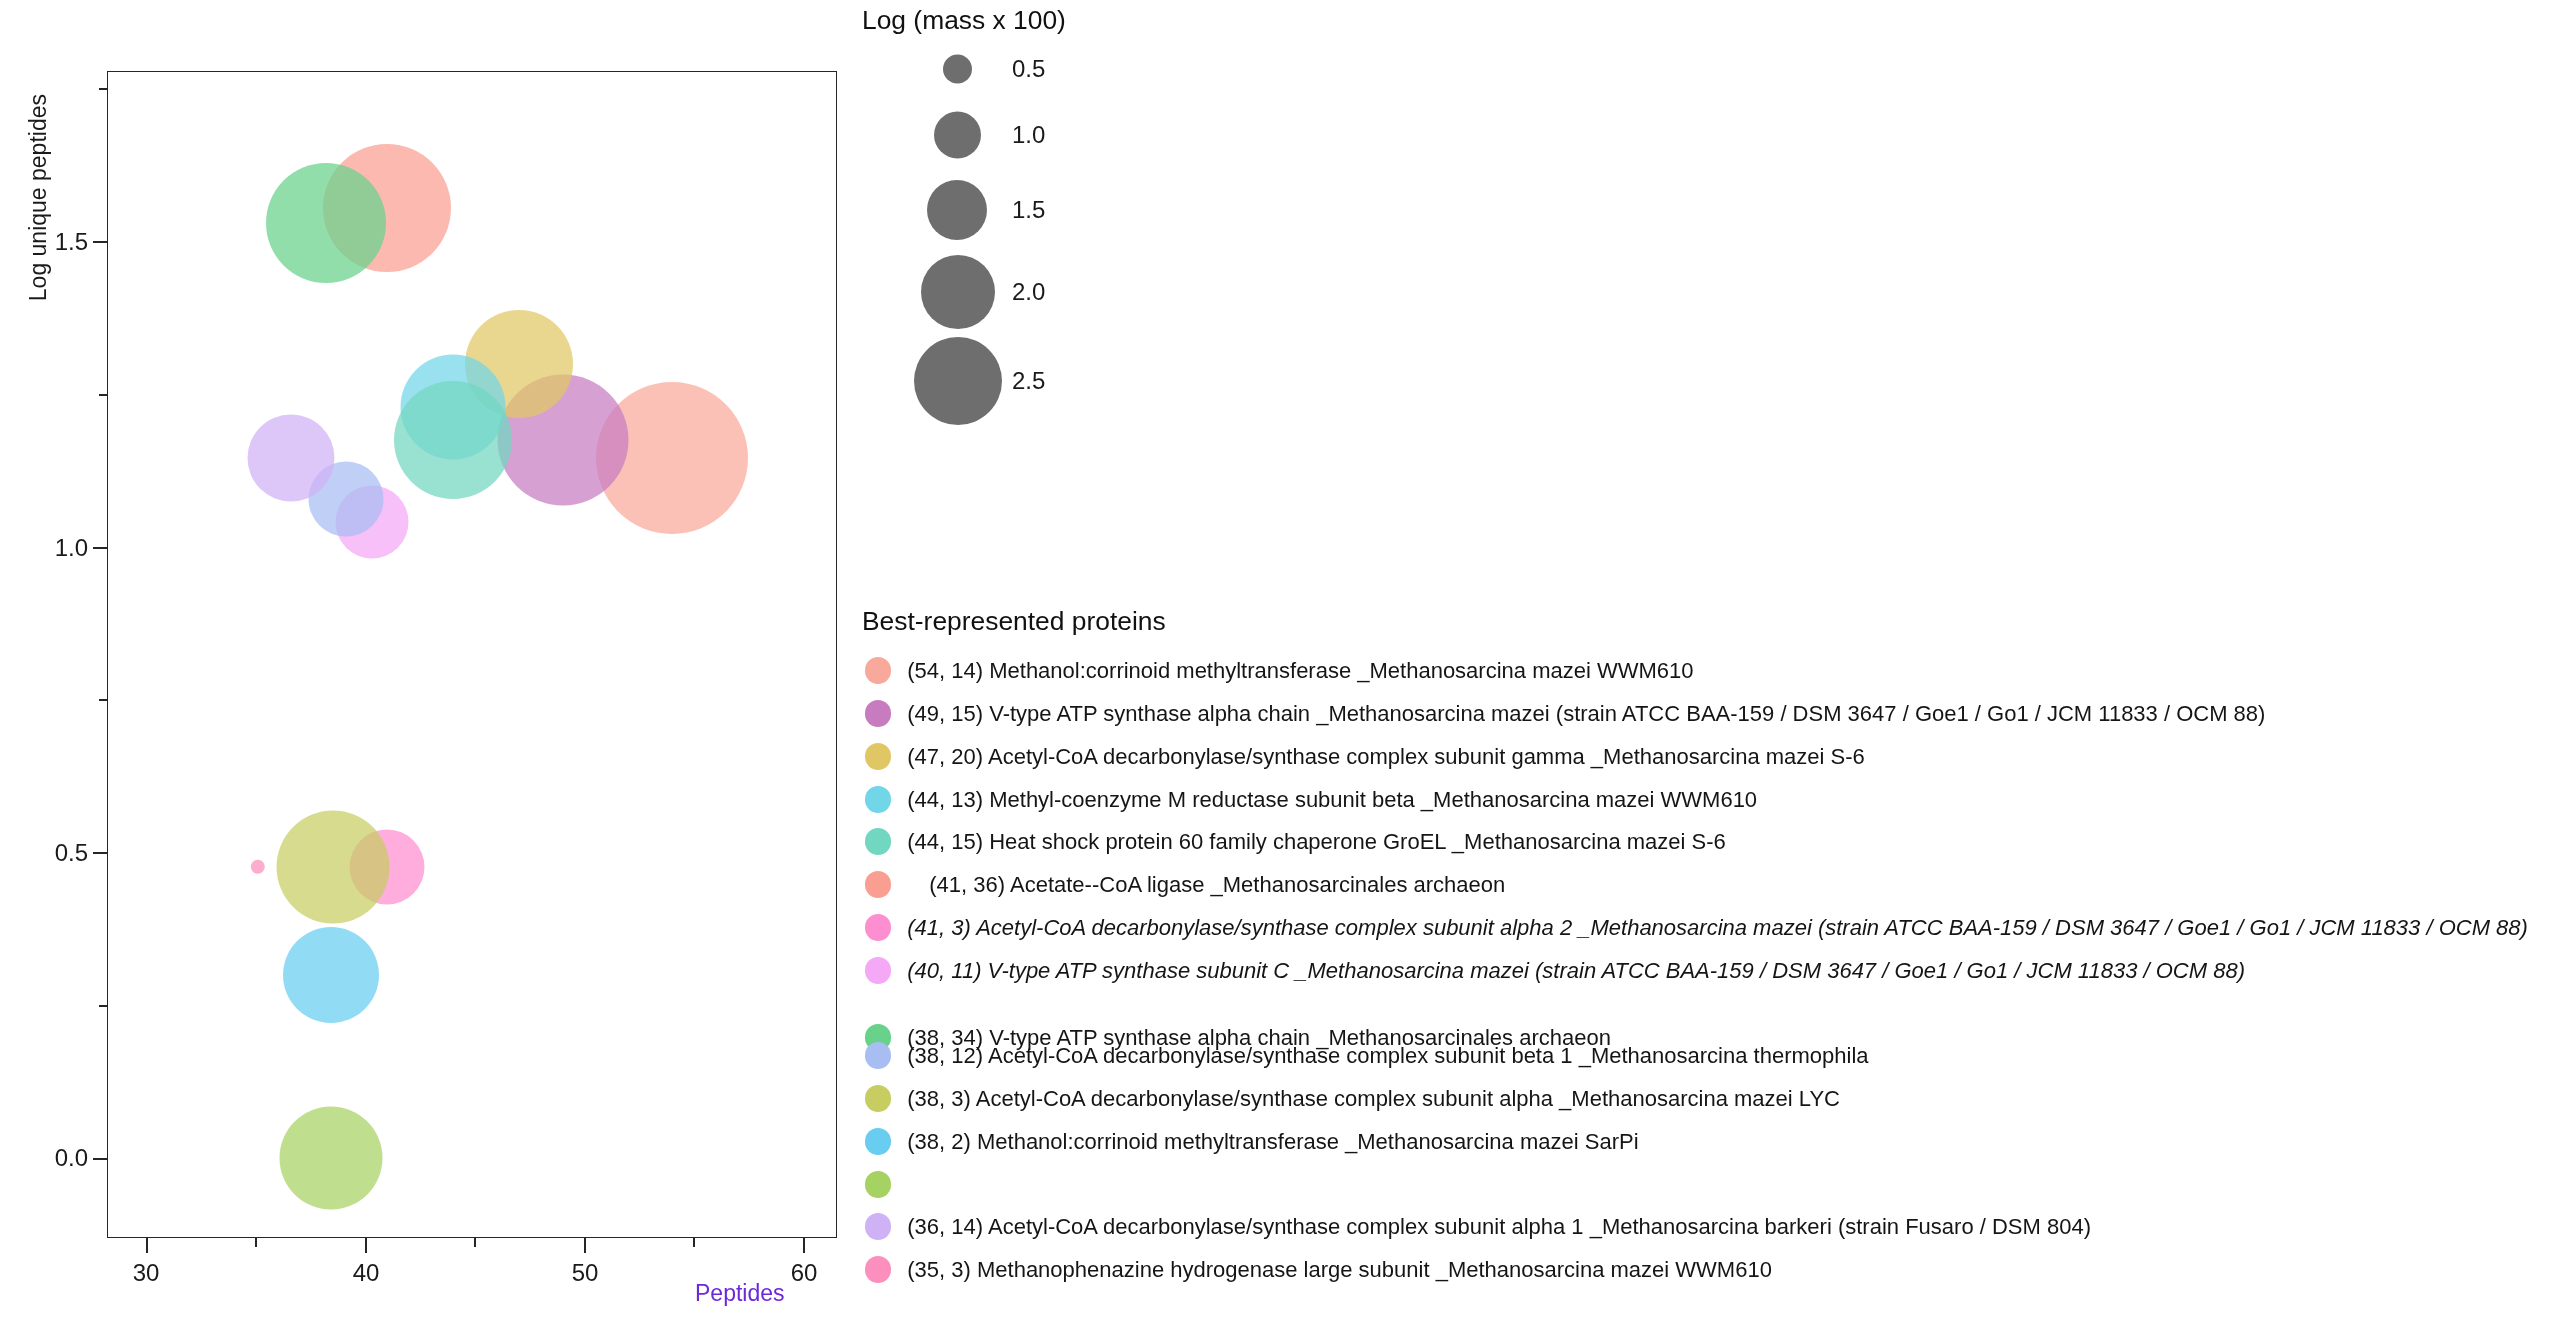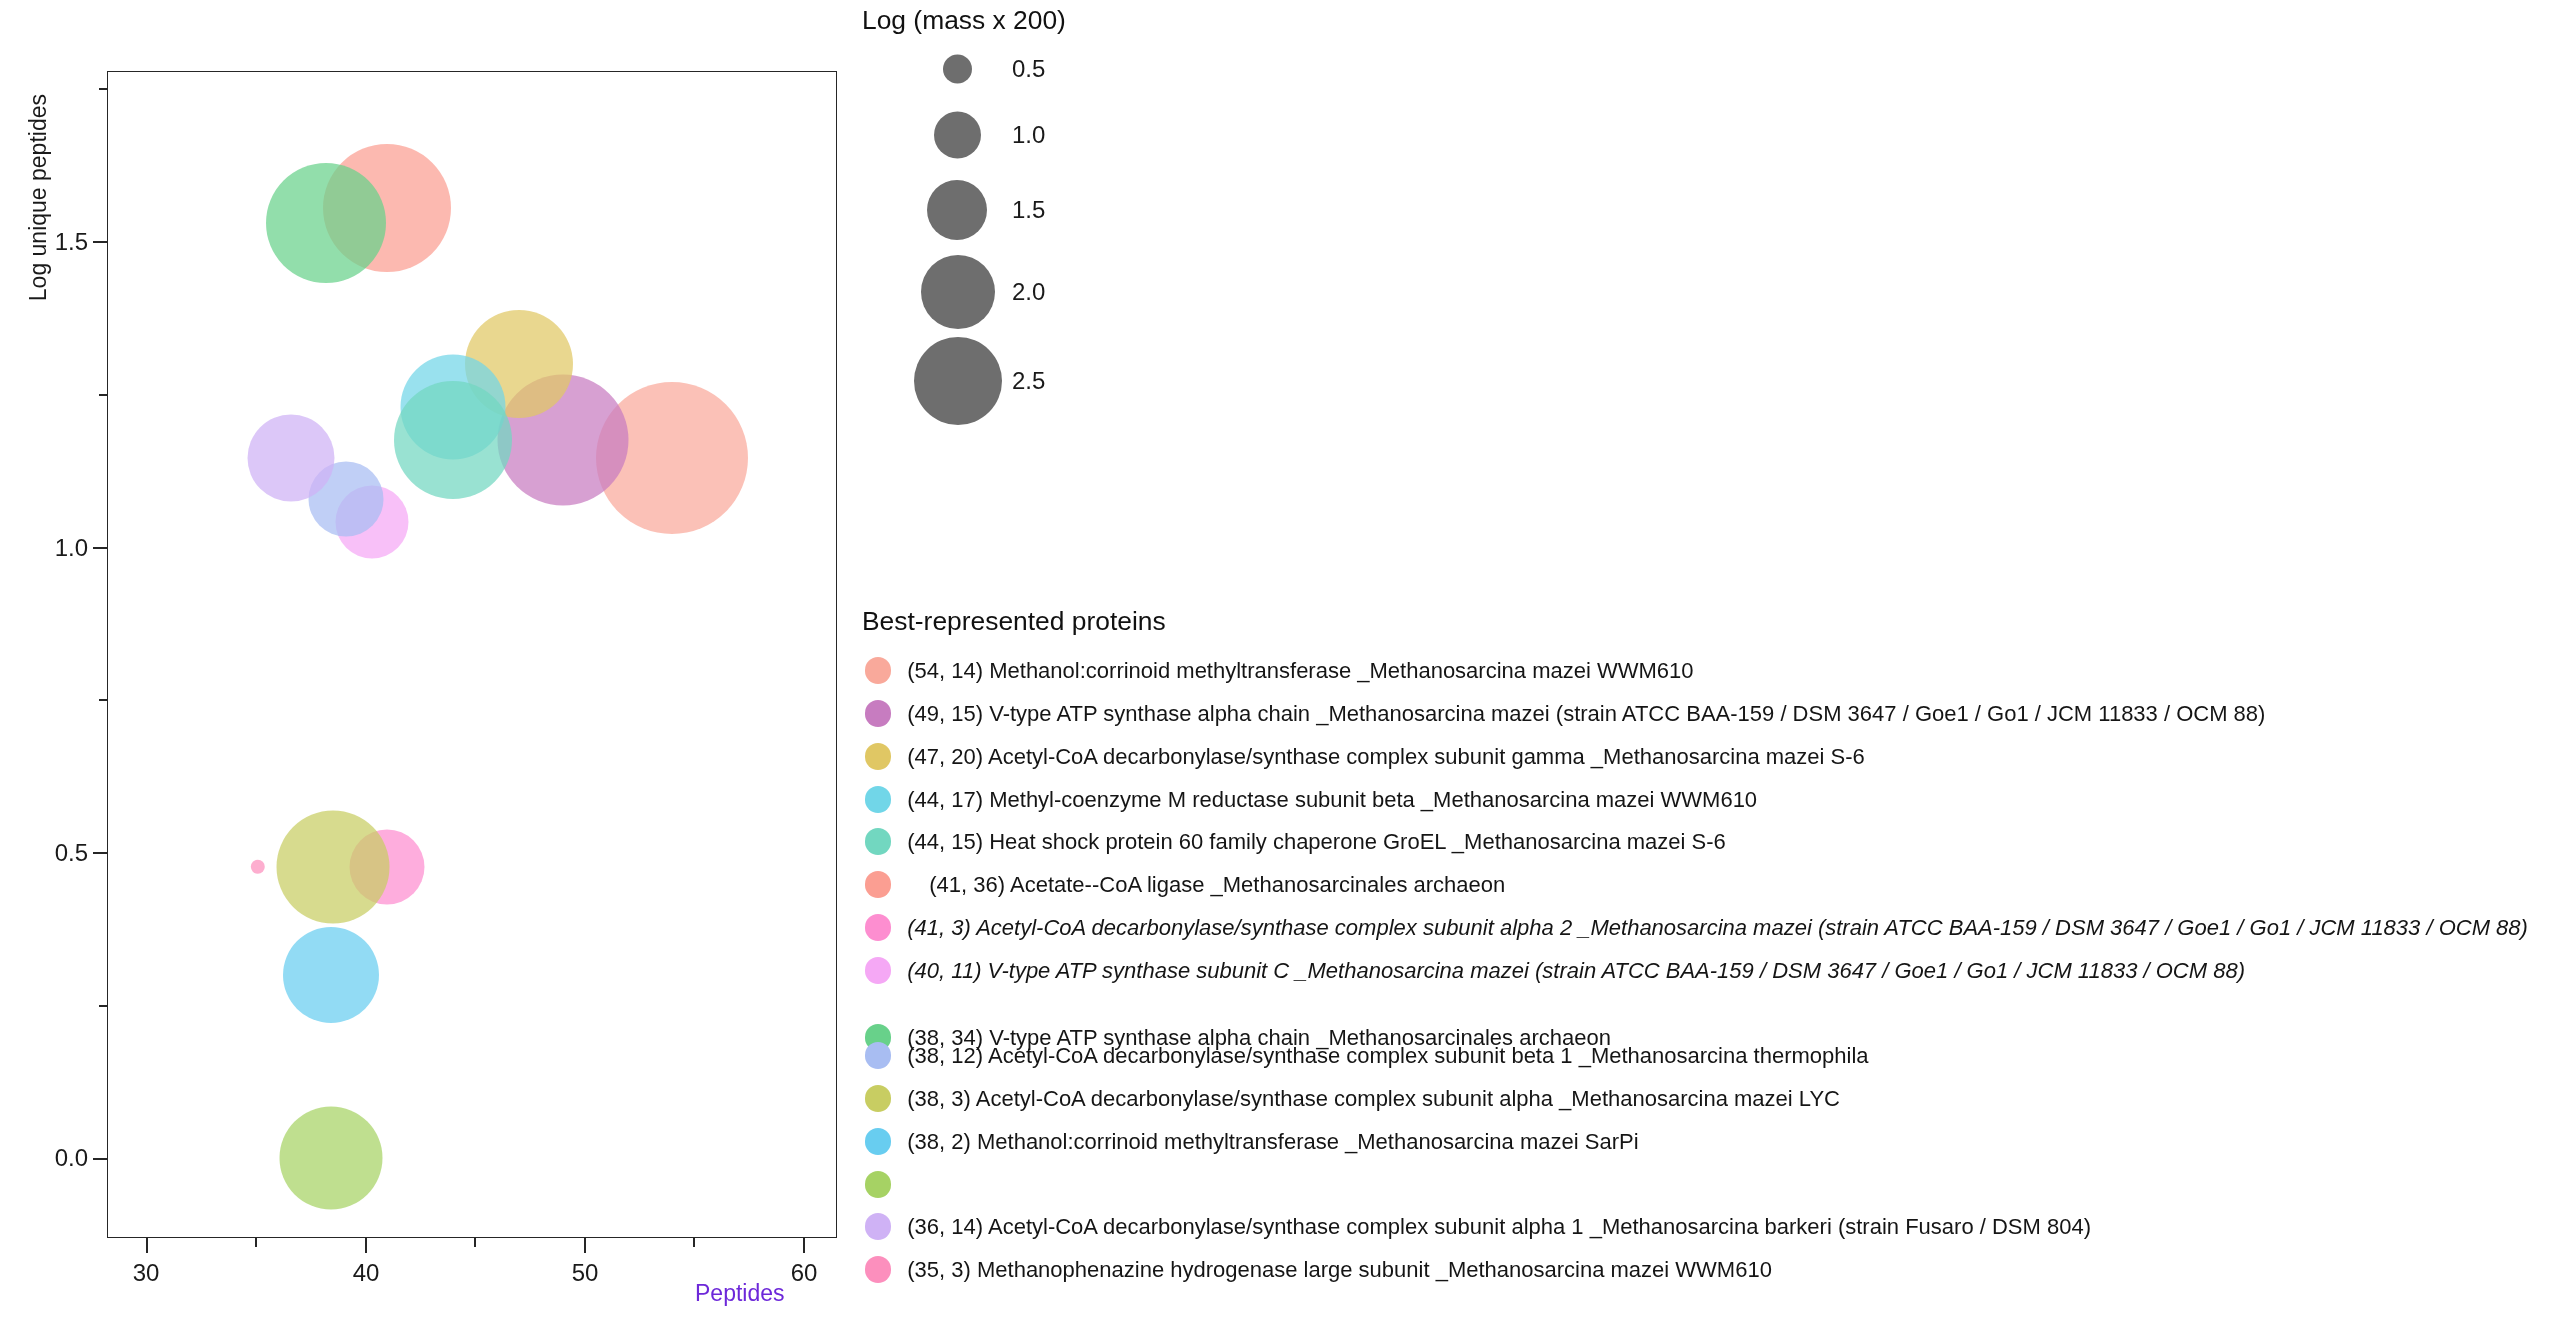--- a/index.html
+++ b/index.html
@@ -89,21 +89,21 @@
       <div class="bubble" title="Acetyl-CoA decarbonylase/synthase complex subunit beta 1 _Methanosarcina thermophila" style="left: 239px; top: 428px; width: 75px; height: 75px; background: rgb(168, 189, 242); opacity: 0.72;"></div>
       <div class="bubble" title="Acetyl-CoA decarbonylase/synthase complex subunit alpha _Methanosarcina mazei LYC" style="left: 226px; top: 796px; width: 113px; height: 113px; background: rgb(200, 205, 98); opacity: 0.72;"></div>
       <div class="bubble" title="Methanol:corrinoid methyltransferase _Methanosarcina mazei SarPi" style="left: 224px; top: 904px; width: 96px; height: 96px; background: rgb(104, 205, 240); opacity: 0.72;"></div>
       <div class="bubble" title="Acetyl-CoA decarbonylase/synthase complex subunit alpha _Methanosarcina mazei WWM610" style="left: 224px; top: 1087px; width: 103px; height: 103px; background: rgb(166, 210, 100); opacity: 0.72;"></div>
       <div class="bubble" title="Acetyl-CoA decarbonylase/synthase complex subunit alpha 1 _Methanosarcina barkeri (strain Fusaro / DSM 804)" style="left: 184px; top: 387px; width: 87px; height: 87px; background: rgb(207, 178, 245); opacity: 0.72;"></div>
       <div class="bubble" title="Methanophenazine hydrogenase large subunit _Methanosarcina mazei WWM610" style="left: 151px; top: 796px; width: 14.4px; height: 14.4px; background: rgb(252, 143, 189); opacity: 0.72;"></div>
     </div>
 </div>
 
 <div id="size-legend">
-  <div id="size-legend-title">Log (mass x 200)</div>
+  <div id="size-legend-title">Log (mass x 100)</div>
 <div class="size-row" style="top: 69px;">
       <div class="size-swatch" style="width: 29px; height: 29px; left: 81px; top: 0px;"></div>
       <div class="size-label" style="top: 0px;">0.5</div>
     </div>
     <div class="size-row" style="top: 135px;">
       <div class="size-swatch" style="width: 47px; height: 47px; left: 72px; top: 0px;"></div>
       <div class="size-label" style="top: 0px;">1.0</div>
     </div>
     <div class="size-row" style="top: 210px;">
       <div class="size-swatch" style="width: 60px; height: 60px; left: 65px; top: 0px;"></div>
@@ -128,21 +128,21 @@
     <div class="legend-row" style="top: 88px;">
       <span class="legend-swatch" style="background: rgb(199, 124, 192);"></span>
       <span class="legend-text">(49, 15) V-type ATP synthase alpha chain _Methanosarcina mazei (strain ATCC BAA-159 / DSM 3647 / Goe1 / Go1 / JCM 11833 / OCM 88)</span>
     </div>
     <div class="legend-row" style="top: 131px;">
       <span class="legend-swatch" style="background: rgb(224, 199, 100);"></span>
       <span class="legend-text">(47, 20) Acetyl-CoA decarbonylase/synthase complex subunit gamma _Methanosarcina mazei S-6</span>
     </div>
     <div class="legend-row" style="top: 174px;">
       <span class="legend-swatch" style="background: rgb(113, 214, 232);"></span>
-      <span class="legend-text">(44, 17) Methyl-coenzyme M reductase subunit beta _Methanosarcina mazei WWM610</span>
+      <span class="legend-text">(44, 13) Methyl-coenzyme M reductase subunit beta _Methanosarcina mazei WWM610</span>
     </div>
     <div class="legend-row" style="top: 216px;">
       <span class="legend-swatch" style="background: rgb(114, 215, 192);"></span>
       <span class="legend-text">(44, 15) Heat shock protein 60 family chaperone GroEL _Methanosarcina mazei S-6</span>
     </div>
     <div class="legend-row" style="top: 259px; gap: 22px;">
       <span class="legend-swatch" style="background: rgb(251, 158, 146);"></span>
       <span class="legend-text">(41, 36) Acetate--CoA ligase _Methanosarcinales archaeon</span>
     </div>
     <div class="legend-row" style="top: 302px; font-style: italic;">

